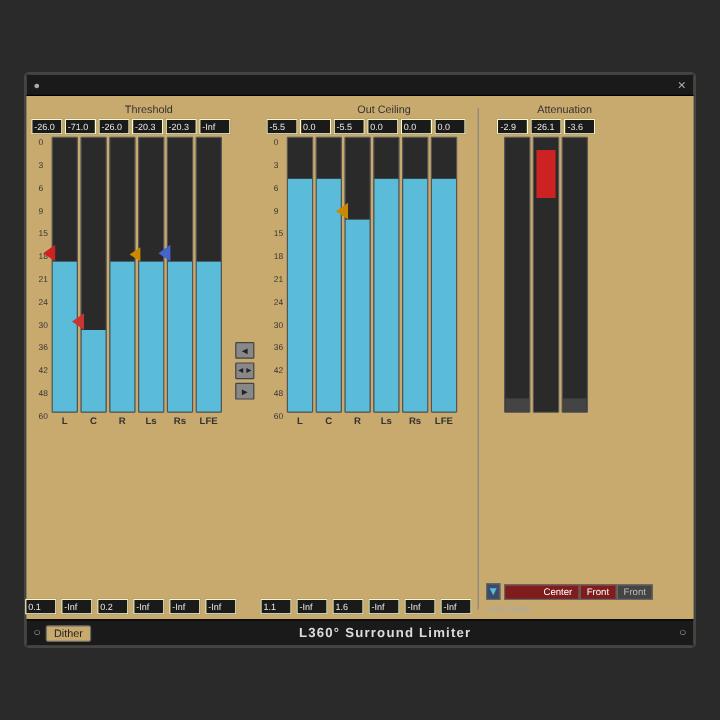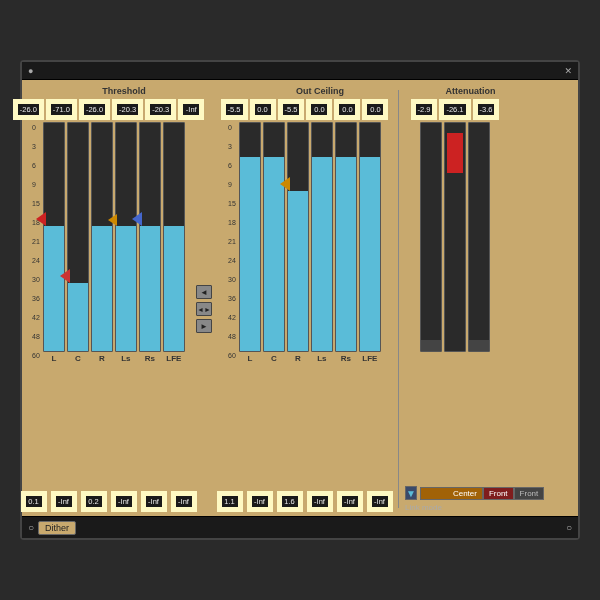--- a/index.html
+++ b/index.html
@@ -39,39 +39,38 @@
       gap: 3px;
     }
     .section {
       display: flex;
       flex-direction: column;
       align-items: center;
     }
     .section-title {
       color: #333;
       font-size: 9px;
-      font-weight: bold;
+      font-weight: normal;
       margin-bottom: 3px;
       text-align: center;
       margin-left: 31px;
     }
     .fader-values-row {
       display: flex;
       flex-direction: row;
       gap: 2px;
       margin-bottom: 2px;
     }
     .fader-value-box {
       background: #1a1a1a;
       color: #e8e8e8;
       font-size: 7.5px;
       padding: 1px 2px;
       min-width: 26px;
-      text-align: center;
-      border: 5px solid #fef9c3;
+      border: 1px solid #fef9c3;
     }
     .scale-labels {
       display: flex;
       flex-direction: column;
       font-size: 7px;
       color: #333;
       line-height: 1;
       margin-right: 2px;
       padding-top: 2px;
     }
@@ -151,21 +150,21 @@
       display: flex;
       flex-direction: row;
       gap: 0px;
     }
     .link-tab {
       font-size: 8px;
       padding: 1px 5px;
       border: 1px solid #666;
       cursor: pointer;
     }
-    .link-tab.active-center { background: #a16207; color: #fff; padding-left: 32px; }
+    .link-tab.active-center { background: #7f1d1d; color: #fff; padding-left: 32px; }
     .link-tab.active-front { background: #7f1d1d; color: #fff; }
     .link-tab.active-rear { background: #444; color: #bbb; }
     .link-label {
       font-size: 8px;
       color: #aaa;
       text-align: left;
     }
     .faders-row {
       display: flex;
       flex-direction: row;
@@ -439,15 +438,16 @@
       </div>
     </div>
 
   </div>
 
   <div class="bottom-bar">
     <div style="display:flex;align-items:center;gap:4px;">
       <span style="color:#aaa;font-size:10px;">○</span>
       <button class="dither-btn">Dither</button>
     </div>
+    <div class="bottom-title">L360° Surround Limiter</div>
     <span style="color:#aaa;font-size:10px;">○</span>
   </div>
 </div>
 
 </body></html>

